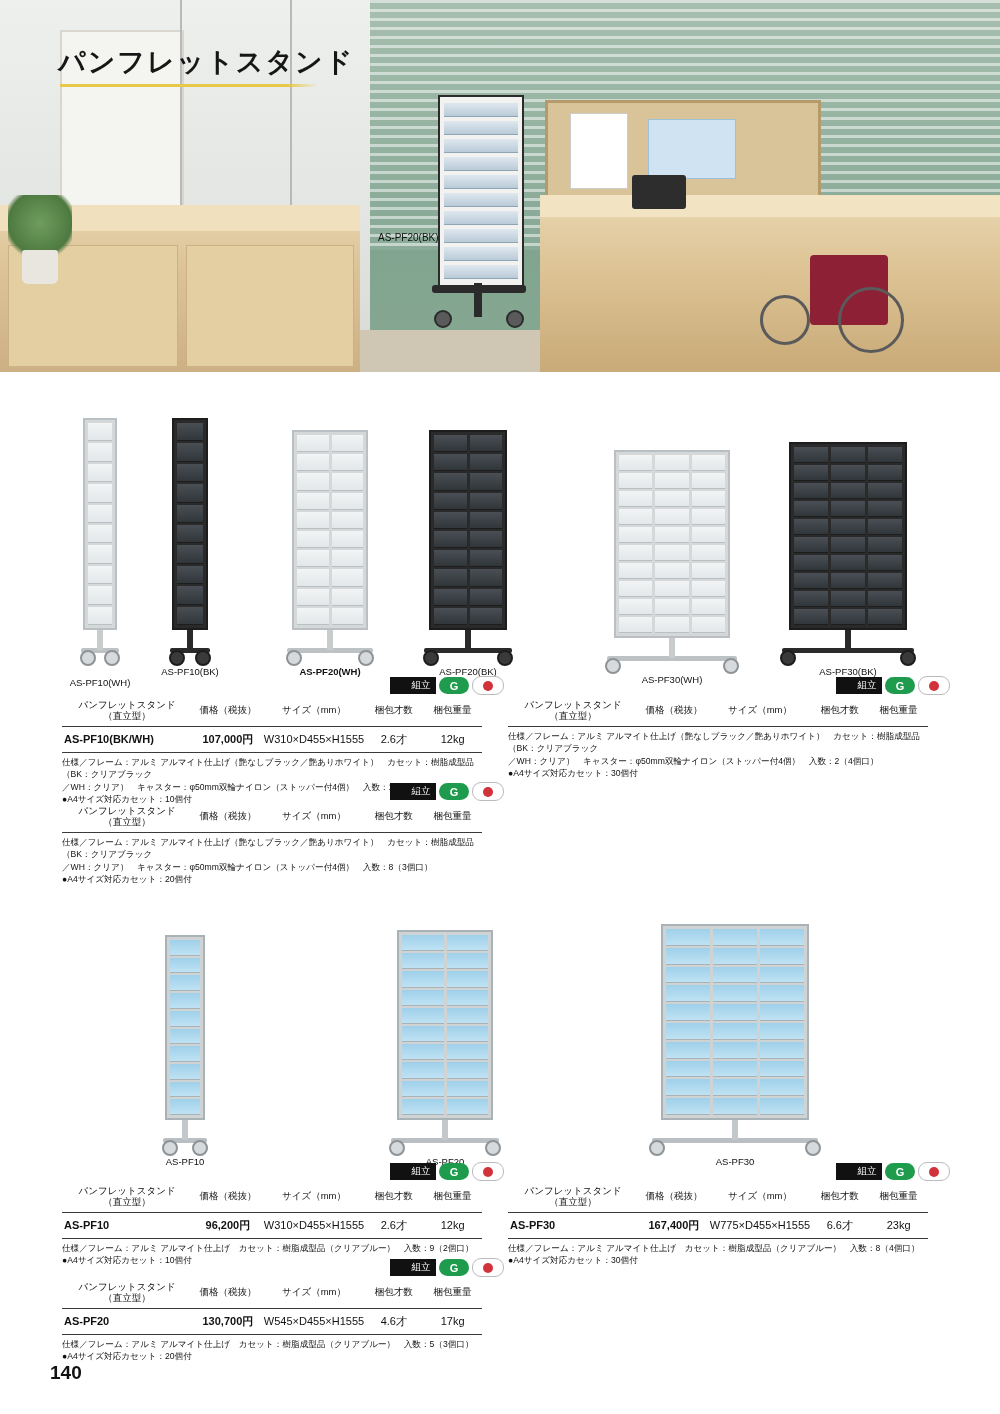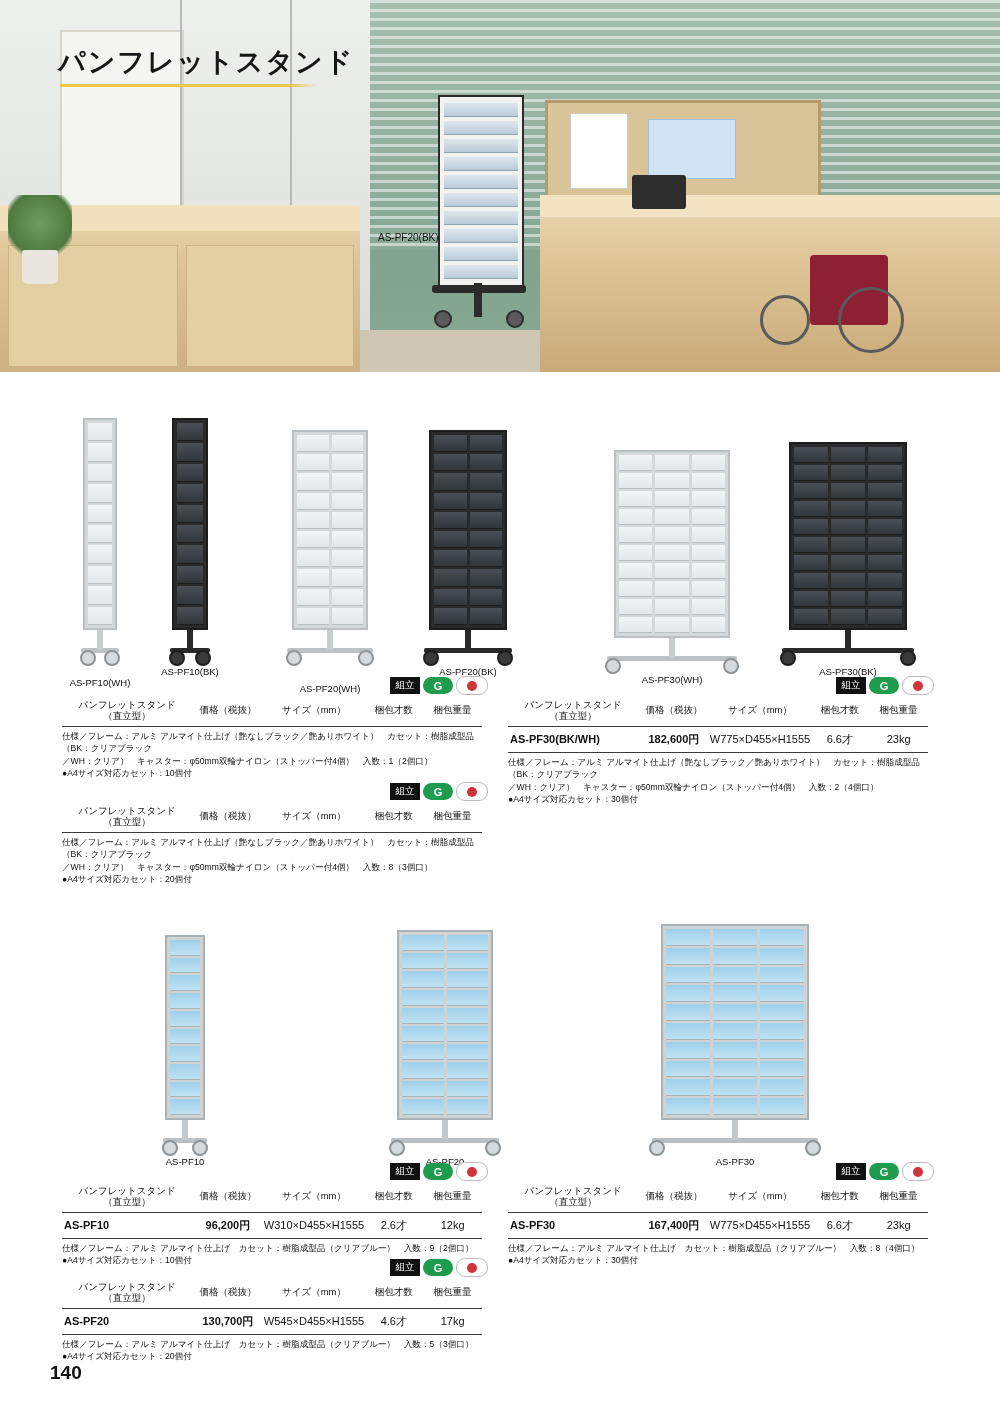--- a/index.html
+++ b/index.html
@@ -80,20 +80,21 @@
   .spec{font-size:8.6px;line-height:1.45;color:#111;margin-top:3px;}
   .spec .bullet{display:block;}
   .twoline{line-height:1.2;font-size:9.5px;}
 
   
   .badges{position:absolute;display:flex;align-items:center;gap:3px;}
   .badge-kumi{
     width:30px;height:17px;background:#111;color:#fff;font-size:9.5px;
     display:flex;align-items:center;justify-content:center;letter-spacing:0px;
     font-family:"DejaVu Sans","Liberation Sans",sans-serif;
+    padding-left:16px;
   }
   .badge-g{
     width:30px;height:17px;background:#1f9b4e;border-radius:9px;color:#fff;font-size:11px;font-weight:bold;
     display:flex;align-items:center;justify-content:center;
   }
   .badge-jp{
     width:30px;height:17px;background:#fff;border:1px solid #bbb;border-radius:9px;
     display:flex;align-items:center;justify-content:center;
   }
   .badge-jp i{display:block;width:10px;height:10px;border-radius:50%;background:#d0343a;}
@@ -241,21 +242,21 @@
                 <div style="flex: 1 1 0%; background: linear-gradient(rgb(242, 244, 245), rgb(227, 231, 233)); border-bottom: 1px solid rgb(185, 191, 194);"></div>
               </div>
             </div>
           </div>
           <div style="position: absolute; left: -6%; width: 112%; top: 218px; height: 5px; background: rgb(189, 194, 196); border-radius: 2px;"></div>
           <div style="position: absolute; left: 50%; transform: translateX(-50%); top: 200px; width: 6px; height: 20px; background: rgb(200, 204, 205);"></div>
           <div style="position: absolute; left: -8%; top: 220px; width: 12px; height: 12px; border: 2px solid rgb(141, 147, 150); border-radius: 50%; background: rgb(214, 218, 220);"></div>
           <div style="position: absolute; right: -8%; top: 220px; width: 12px; height: 12px; border: 2px solid rgb(141, 147, 150); border-radius: 50%; background: rgb(214, 218, 220);"></div>
         </div>
       </div>
-      <div class="label" style="top: 278px;">AS-PF20(WH)</div>
+      <div class="label" style="top: 261px; font-weight: bold;">AS-PF20(WH)</div>
     </div>
     <div class="prod" style="left: 378px; top: 0px; width: 180px; height: 280px;">
       <div style="position: absolute; left: 50%; transform: translateX(-50%); top: 25px; width: 78px;">
         <div class="cab" style="width: 78px; height: 236px;">
           <div class="frame" style="height: 200px; background: rgb(42, 42, 42); border-color: rgb(29, 29, 29);">
             <div style="position: absolute; inset: 3px; display: flex; gap: 3px;">
               <div style="flex: 1 1 0%; display: flex; flex-direction: column; gap: 2px;">
                 <div style="flex: 1 1 0%; background: linear-gradient(rgb(74, 79, 85), rgb(49, 54, 59)); border-bottom: 1px solid rgb(29, 29, 29);"></div>
                 <div style="flex: 1 1 0%; background: linear-gradient(rgb(74, 79, 85), rgb(49, 54, 59)); border-bottom: 1px solid rgb(29, 29, 29);"></div>
                 <div style="flex: 1 1 0%; background: linear-gradient(rgb(74, 79, 85), rgb(49, 54, 59)); border-bottom: 1px solid rgb(29, 29, 29);"></div>
@@ -420,47 +421,47 @@
     <tbody>
         <tr class="th-row">
       <td style="width:31%">
         <div class="twoline">パンフレットスタンド<br>（直立型）</div>
       </td>
       <td style="width:17%">価格（税抜）</td>
       <td style="width:24%">サイズ（mm）</td>
       <td style="width:14%">梱包才数</td>
       <td style="width:14%">梱包重量</td>
     </tr>
+    <tr class="val-row">
+      <td class="code">AS-PF10(BK/WH)</td>
+      <td class="price">107,000円</td>
+      <td>W310×D455×H1555</td>
+      <td>2.6才</td>
+      <td>12kg</td>
+    </tr>
   </tbody>
     </table>
   <div class="spec">
     <span class="bullet">仕様／フレーム：アルミ アルマイト仕上げ（艶なしブラック／艶ありホワイト）　カセット：樹脂成型品（BK：クリアブラック</span>
       <span class="bullet">／WH：クリア）　キャスター：φ50mm双輪ナイロン（ストッパー付4個）　入数：1（2個口）</span>
     <span class="bullet">●A4サイズ対応カセット：10個付</span>
   </div>
   </div>
 <div class="tbl" id="tbl-2" style="left:508px;top:696px;width:420px;">
   <table style="width:100%">
     <tbody>
         <tr class="th-row">
       <td style="width:31%">
         <div class="twoline">パンフレットスタンド<br>（直立型）</div>
       </td>
       <td style="width:17%">価格（税抜）</td>
       <td style="width:24%">サイズ（mm）</td>
       <td style="width:14%">梱包才数</td>
       <td style="width:14%">梱包重量</td>
     </tr>
-    <tr class="val-row">
-      <td class="code">AS-PF30(BK/WH)</td>
-      <td class="price">182,600円</td>
-      <td>W775×D455×H1555</td>
-      <td>6.6才</td>
-      <td>23kg</td>
-    </tr>
   </tbody>
     </table>
   <div class="spec">
     <span class="bullet">仕様／フレーム：アルミ アルマイト仕上げ（艶なしブラック／艶ありホワイト）　カセット：樹脂成型品（BK：クリアブラック</span>
       <span class="bullet">／WH：クリア）　キャスター：φ50mm双輪ナイロン（ストッパー付4個）　入数：2（4個口）</span>
     <span class="bullet">●A4サイズ対応カセット：30個付</span>
   </div>
   </div>
 <div class="tbl" id="tbl-1" style="left:62px;top:802px;width:420px;">
   <table style="width:100%">

